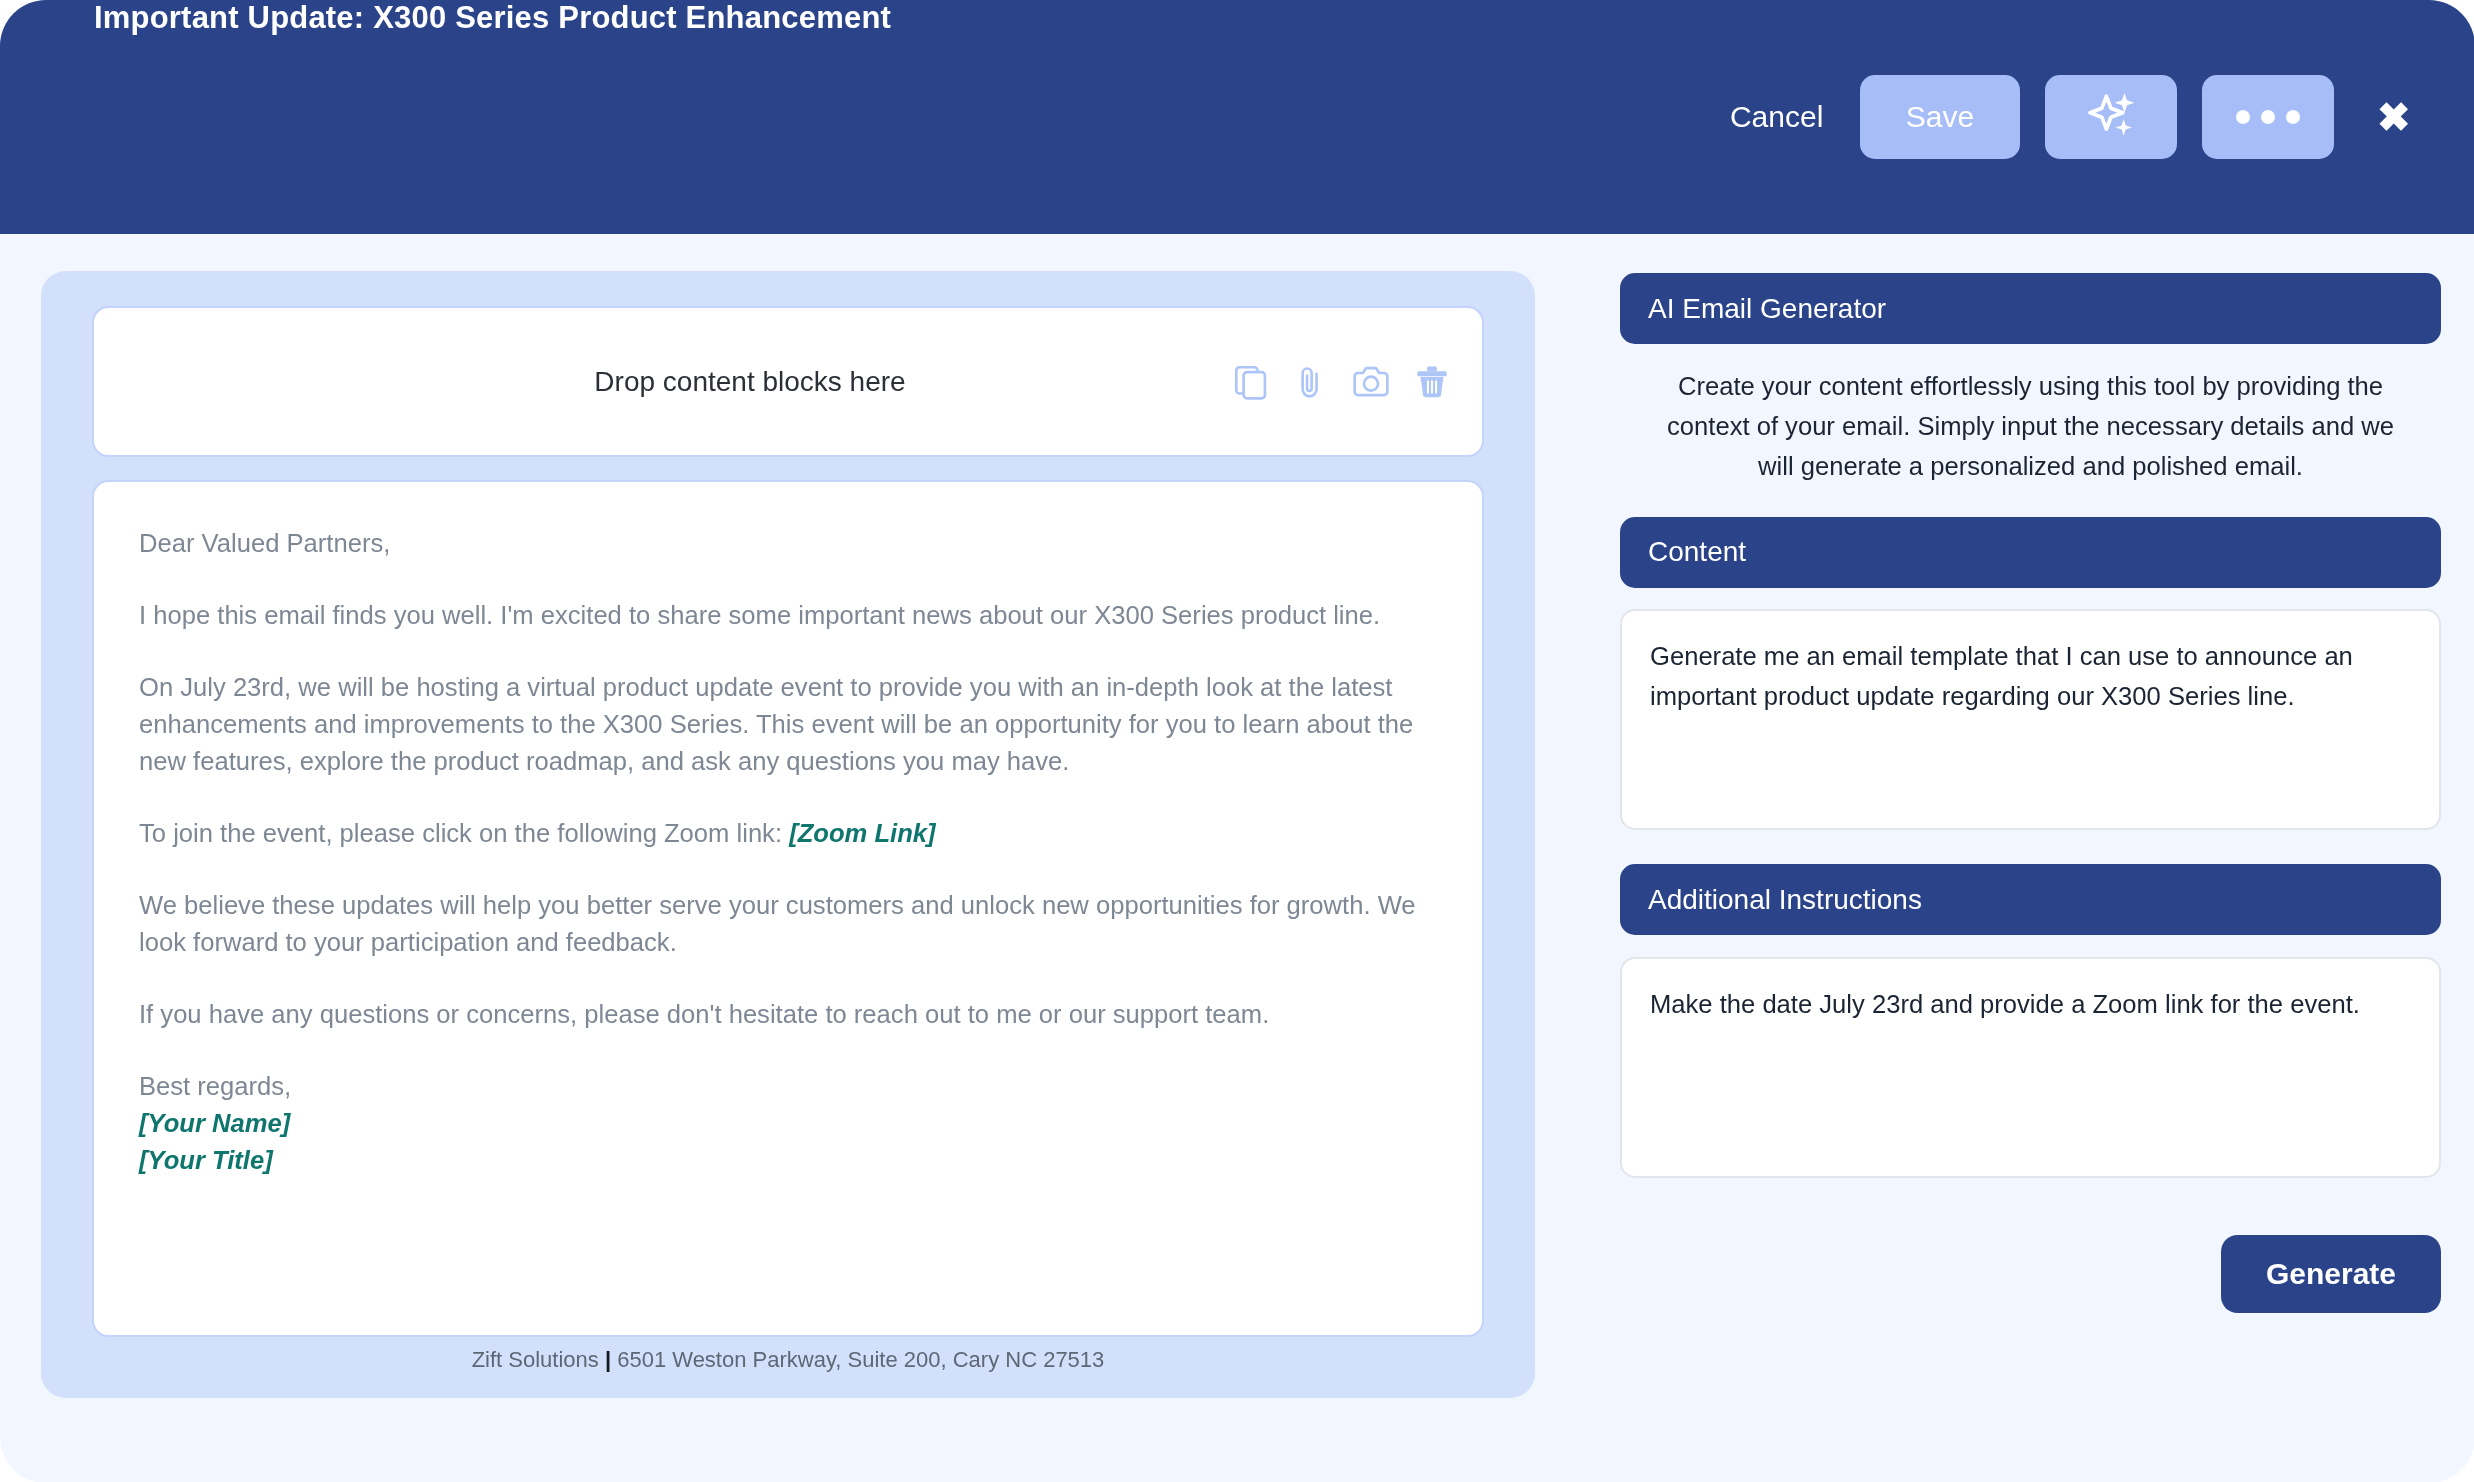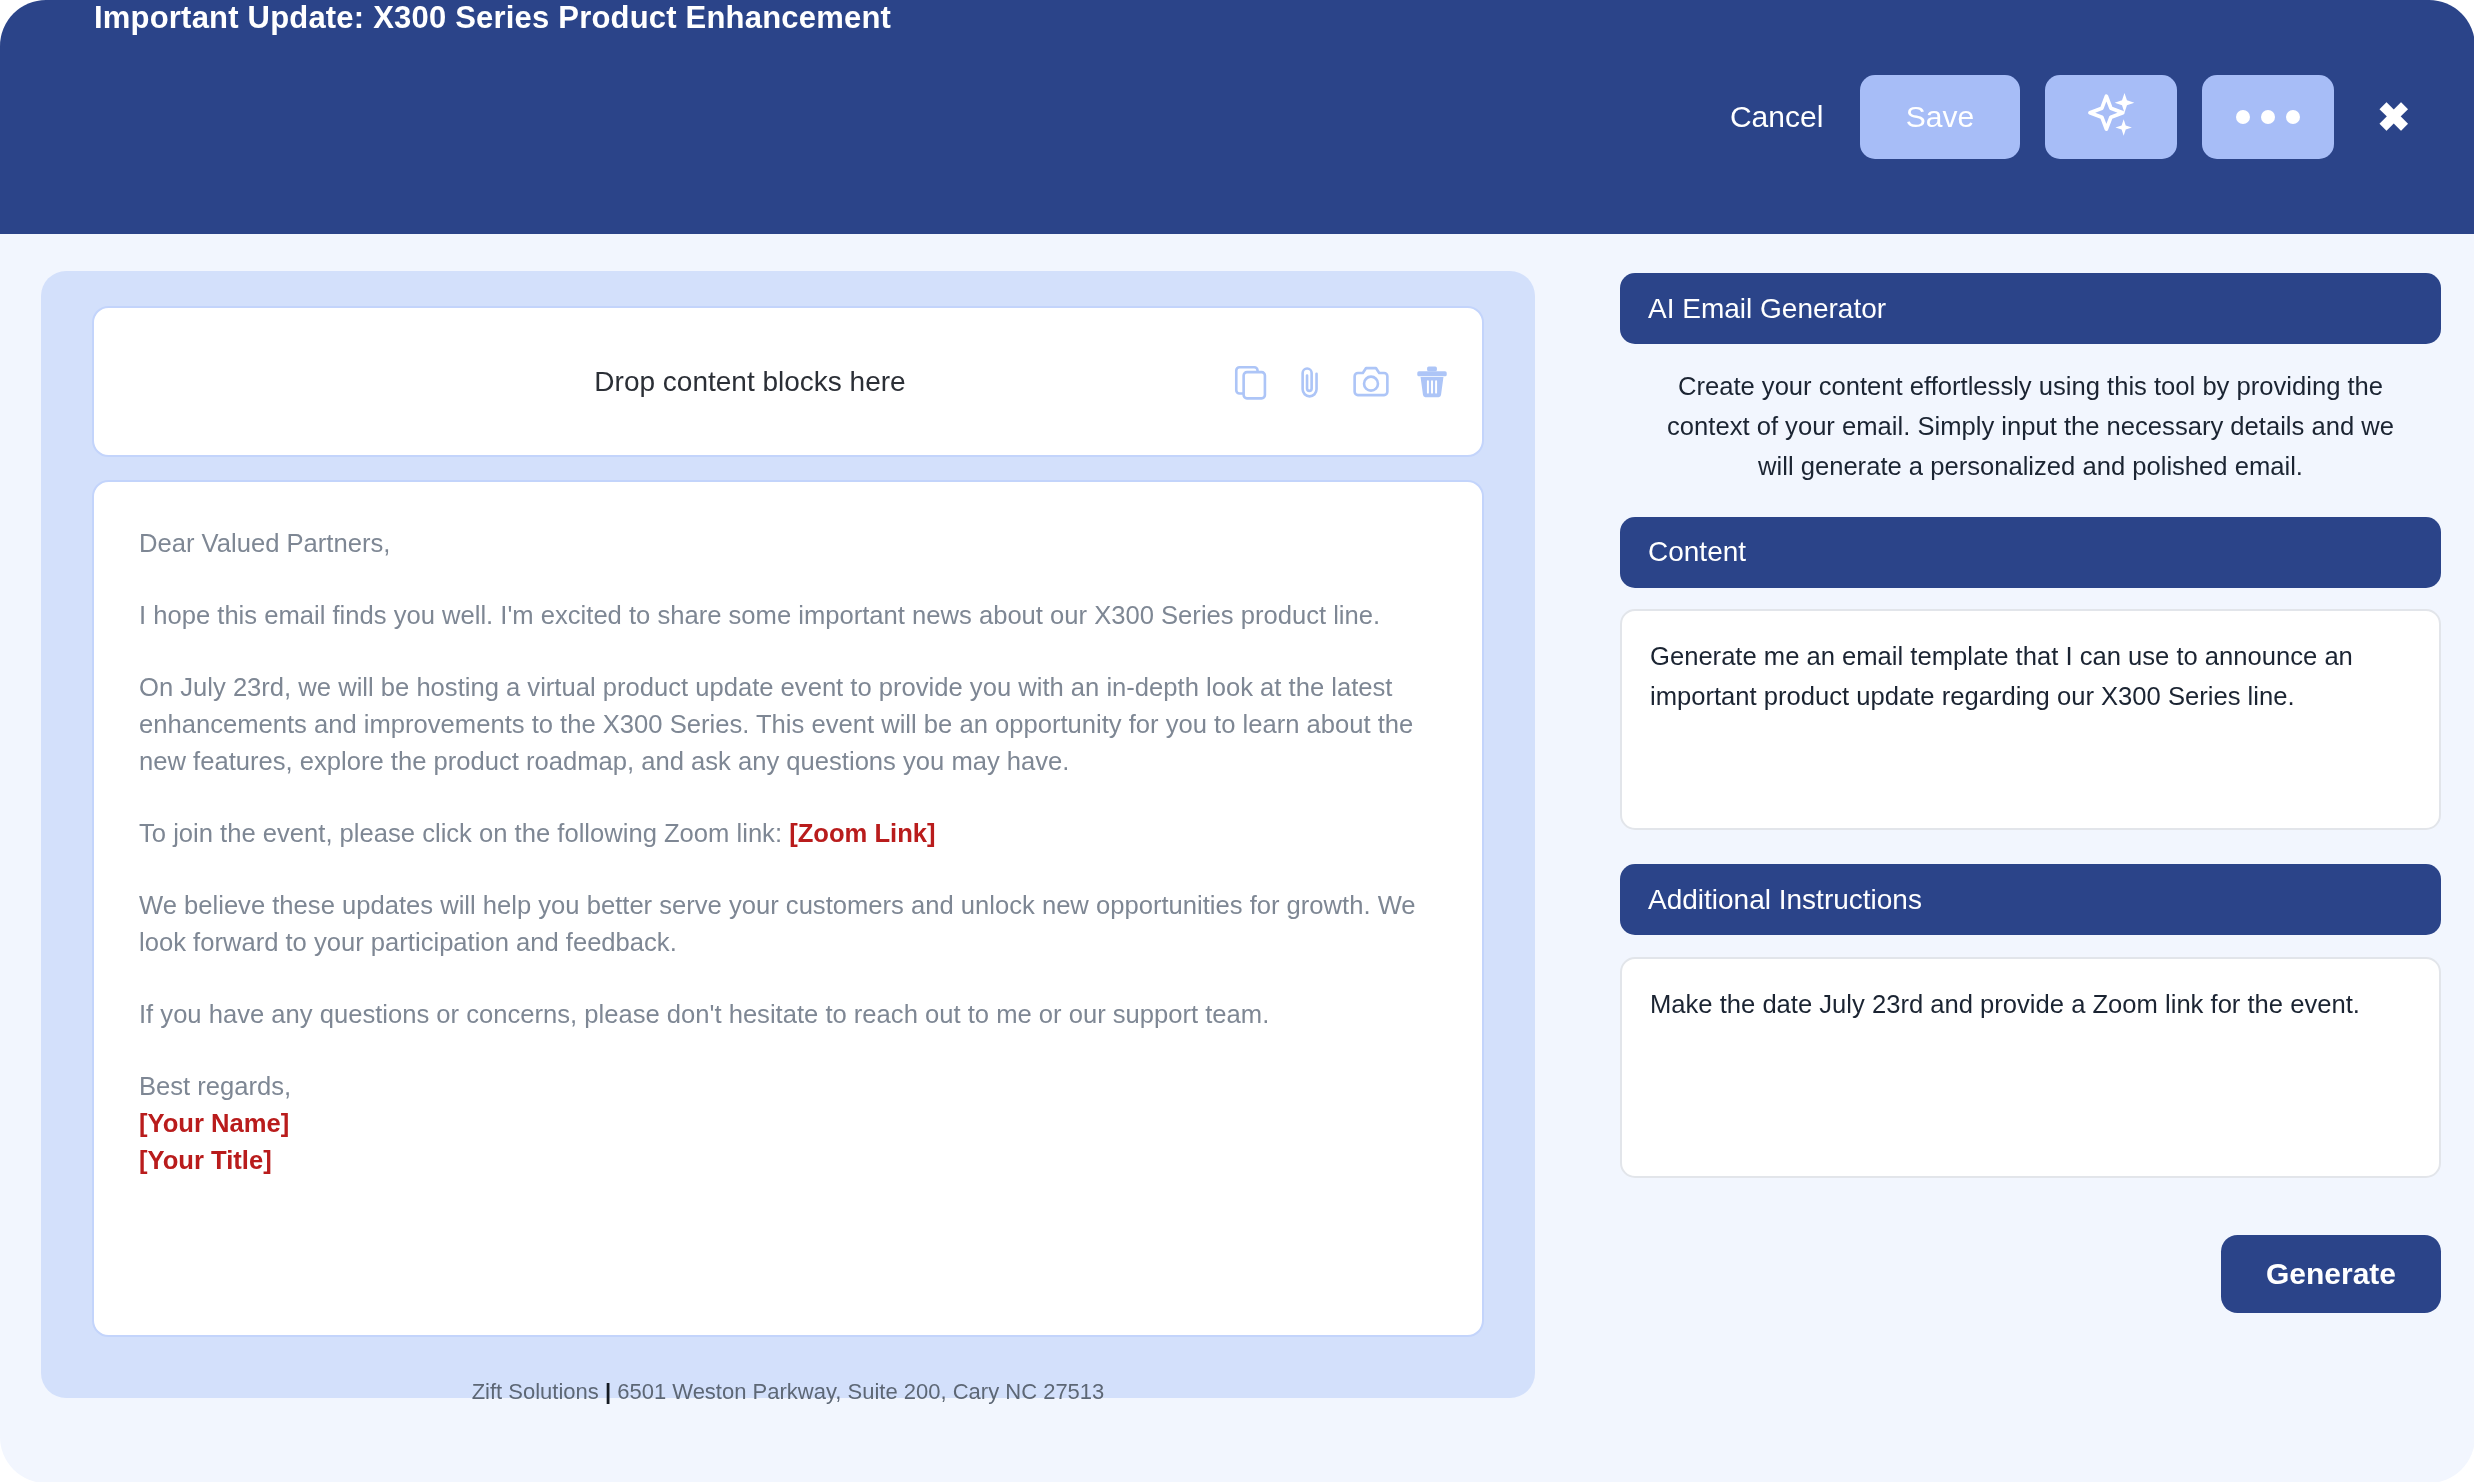--- a/index.html
+++ b/index.html
@@ -165,29 +165,30 @@
 
   .email-body p {
     font-size: 25.6px;
     line-height: 37px;
     color: #7e8794;
     margin-bottom: 35px;
   }
   .email-body p:last-child { margin-bottom: 0; }
 
   .email-body b {
-    color: #b91c1c;
-    font-weight: bold;
+    color: #0f766e;
+    font-weight: bold;
+    font-style: italic;
   }
 
   .email-footer {
     text-align: center;
     font-size: 22px;
     color: #5d6775;
-    padding-top: 42px;
+    padding-top: 10px;
   }
   .email-footer .sep {
     color: #141a23;
     font-weight: bold;
   }
 
   
   .ai-panel {
     position: absolute;
     left: 1620px;

